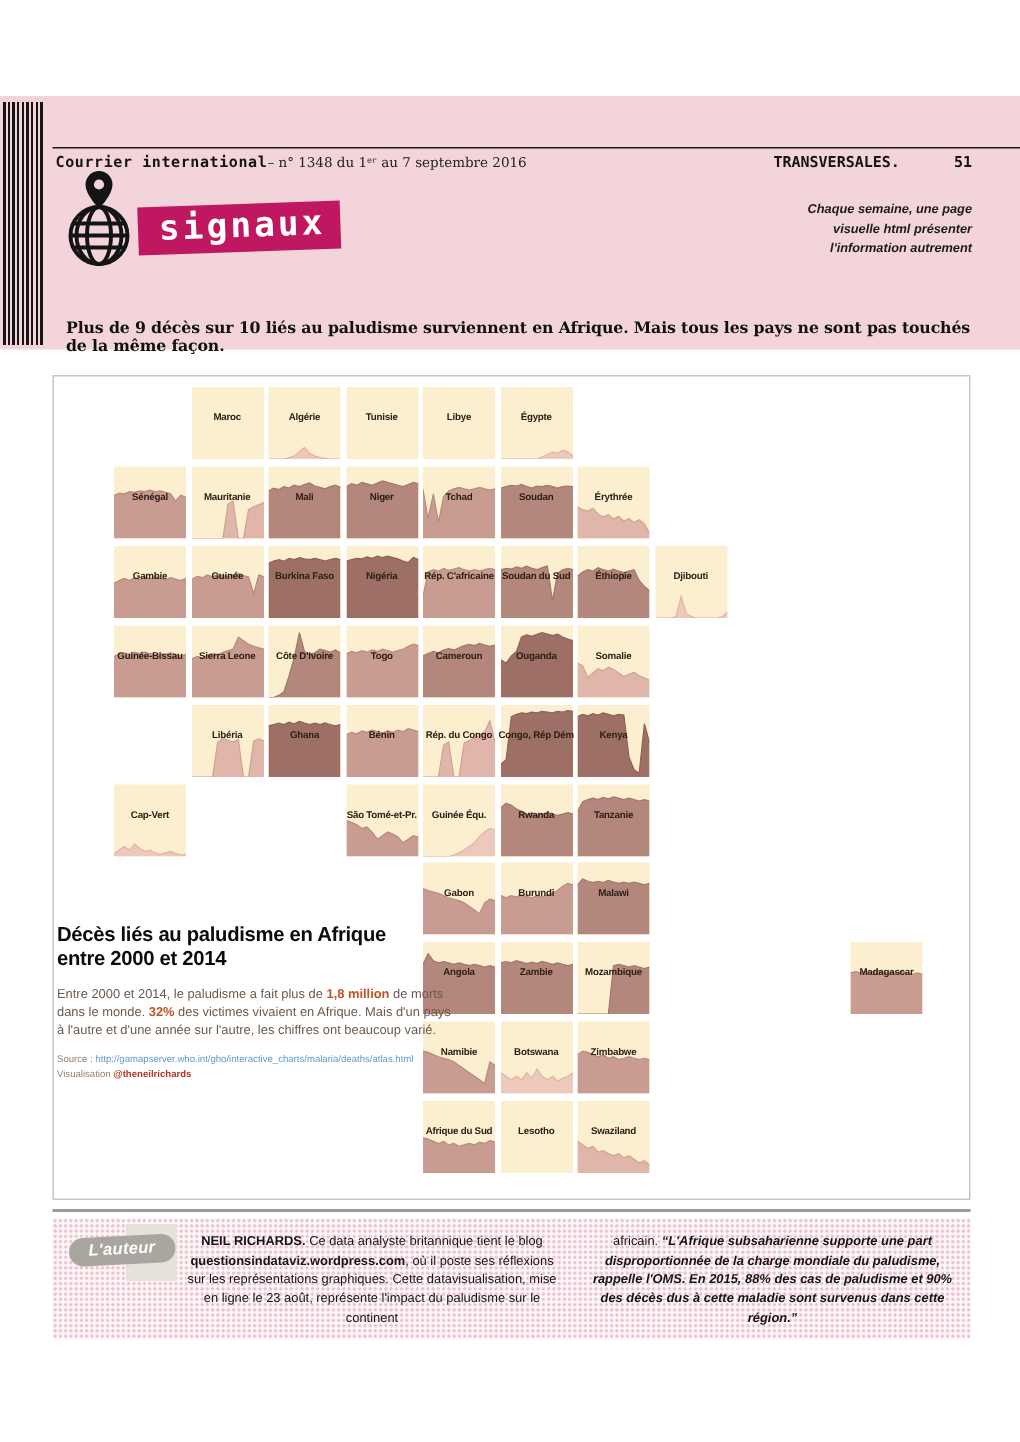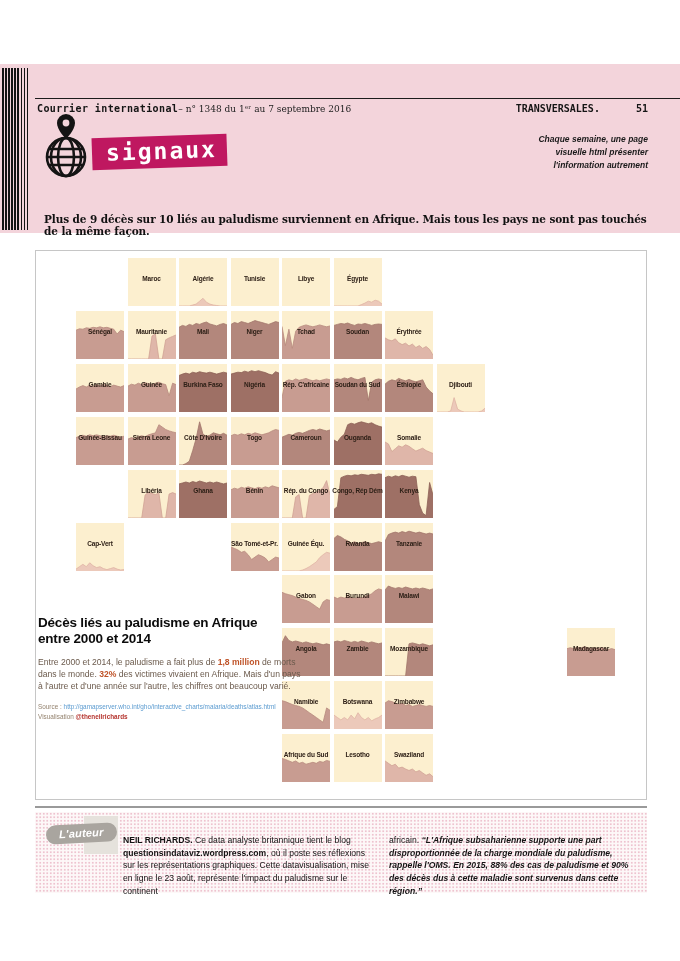--- a/index.html
+++ b/index.html
@@ -44,21 +44,21 @@
   .srcurl{color:#5b9bd0;text-decoration:none;}
   .handle{color:#b5342e;font-weight:bold;}
 
   
   .striprule{position:absolute;left:35px;top:806px;width:612px;height:1.5px;background:#9a9a9a;}
   .authorstrip{position:absolute;left:35px;top:812px;width:612px;height:81px;background-color:#fdf8f8;
     background-image:radial-gradient(#eec3cf 1px,transparent 1.2px);background-size:3.5px 3.5px;}
   .photobox{position:absolute;left:49px;top:4px;width:34px;height:38px;background:#e5e2dc;}
   .badge{position:absolute;left:11px;top:12px;background:#a9a59f;color:#fff;font-size:11px;font-weight:bold;
     font-style:italic;padding:3px 13px 4px 13px;border-radius:11px;transform:rotate(-3deg);letter-spacing:.2px;}
-  .acol{position:absolute;top:22px;font-size:8.6px;line-height:1.48;color:#141414;}
+  .acol{position:absolute;top:9px;font-size:8.6px;line-height:1.48;color:#141414;text-align:center;}
   .acol-left{left:88px;width:250px;}
   .acol-right{left:354px;width:252px;font-style:italic;font-weight:bold;}
   .b{font-weight:bold;}
   .up{font-style:normal;font-weight:normal;}
 </style>
 </head>
 <body>
 
 <div>
 

